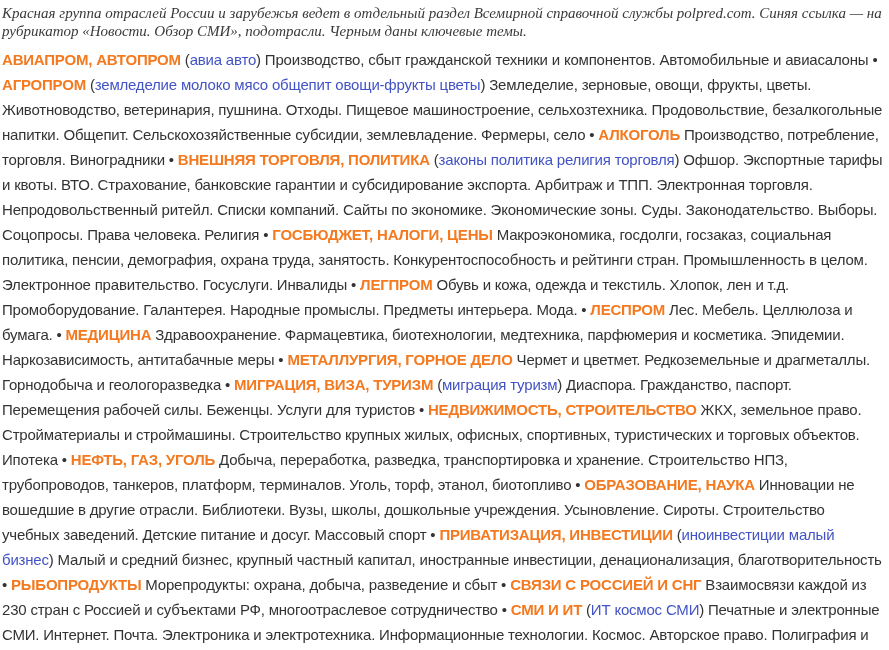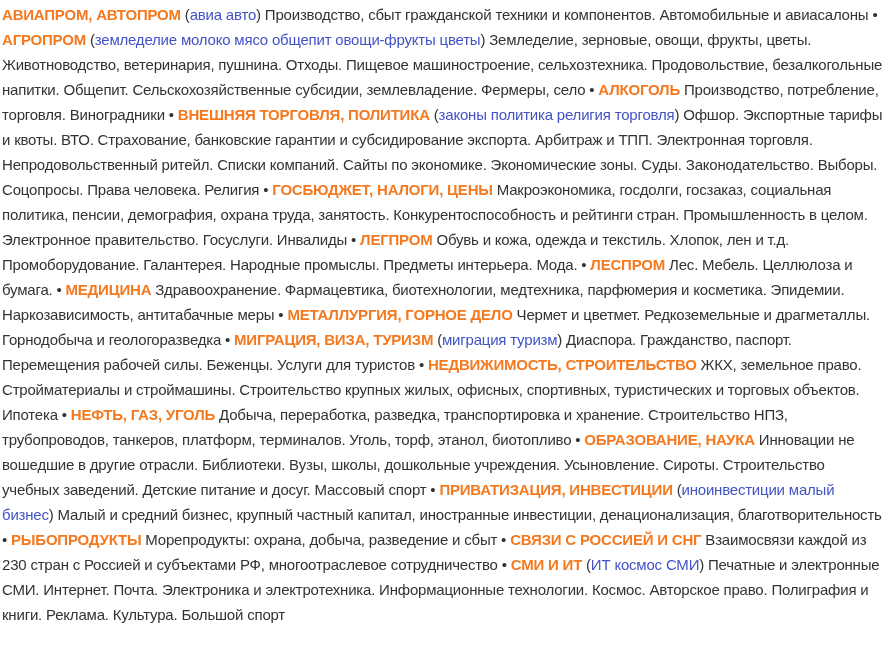--- a/index.html
+++ b/index.html
@@ -41,14 +41,15 @@
   .sec-link{
     color:var(--link);
     cursor:pointer;
   }
   .sec-text,.sec-sep,.sec-paren{color:var(--body);}
 </style>
 </head>
 <body>
 
 <div class="page">
+  <p class="intro">Красная группа отраслей России и зарубежья ведет в отдельный раздел Всемирной справочной службы polpred.com. Синяя ссылка — на рубрикатор «Новости. Обзор СМИ», подотрасли. Черным даны ключевые темы.</p>
   <p class="directory" id="directory"><span class="sec-title">АВИАПРОМ, АВТОПРОМ</span><span class="sec-paren"> (</span><span class="sec-link">авиа</span><span class="sec-text"> </span><span class="sec-link">авто</span><span class="sec-paren">)</span><span class="sec-text"> Производство, сбыт гражданской техники и компонентов. Автомобильные и авиасалоны</span><span class="sec-sep"> • </span><span class="sec-title">АГРОПРОМ</span><span class="sec-paren"> (</span><span class="sec-link">земледелие</span><span class="sec-text"> </span><span class="sec-link">молоко</span><span class="sec-text"> </span><span class="sec-link">мясо</span><span class="sec-text"> </span><span class="sec-link">общепит</span><span class="sec-text"> </span><span class="sec-link">овощи-фрукты</span><span class="sec-text"> </span><span class="sec-link">цветы</span><span class="sec-paren">)</span><span class="sec-text"> Земледелие, зерновые, овощи, фрукты, цветы. Животноводство, ветеринария, пушнина. Отходы. Пищевое машиностроение, сельхозтехника. Продовольствие, безалкогольные напитки. Общепит. Сельскохозяйственные субсидии, землевладение. Фермеры, село</span><span class="sec-sep"> • </span><span class="sec-title">АЛКОГОЛЬ</span><span class="sec-text"> Производство, потребление, торговля. Виноградники</span><span class="sec-sep"> • </span><span class="sec-title">ВНЕШНЯЯ ТОРГОВЛЯ, ПОЛИТИКА</span><span class="sec-paren"> (</span><span class="sec-link">законы</span><span class="sec-text"> </span><span class="sec-link">политика</span><span class="sec-text"> </span><span class="sec-link">религия</span><span class="sec-text"> </span><span class="sec-link">торговля</span><span class="sec-paren">)</span><span class="sec-text"> Офшор. Экспортные тарифы и квоты. ВТО. Страхование, банковские гарантии и субсидирование экспорта. Арбитраж и ТПП. Электронная торговля. Непродовольственный ритейл. Списки компаний. Сайты по экономике. Экономические зоны. Суды. Законодательство. Выборы. Соцопросы. Права человека. Религия</span><span class="sec-sep"> • </span><span class="sec-title">ГОСБЮДЖЕТ, НАЛОГИ, ЦЕНЫ</span><span class="sec-text"> Макроэкономика, госдолги, госзаказ, социальная политика, пенсии, демография, охрана труда, занятость. Конкурентоспособность и рейтинги стран. Промышленность в целом. Электронное правительство. Госуслуги. Инвалиды</span><span class="sec-sep"> • </span><span class="sec-title">ЛЕГПРОМ</span><span class="sec-text"> Обувь и кожа, одежда и текстиль. Хлопок, лен и т.д. Промоборудование. Галантерея. Народные промыслы. Предметы интерьера. Мода.</span><span class="sec-sep"> • </span><span class="sec-title">ЛЕСПРОМ</span><span class="sec-text"> Лес. Мебель. Целлюлоза и бумага.</span><span class="sec-sep"> • </span><span class="sec-title">МЕДИЦИНА</span><span class="sec-text"> Здравоохранение. Фармацевтика, биотехнологии, медтехника, парфюмерия и косметика. Эпидемии. Наркозависимость, антитабачные меры</span><span class="sec-sep"> • </span><span class="sec-title">МЕТАЛЛУРГИЯ, ГОРНОЕ ДЕЛО</span><span class="sec-text"> Чермет и цветмет. Редкоземельные и драгметаллы. Горнодобыча и геологоразведка</span><span class="sec-sep"> • </span><span class="sec-title">МИГРАЦИЯ, ВИЗА, ТУРИЗМ</span><span class="sec-paren"> (</span><span class="sec-link">миграция</span><span class="sec-text"> </span><span class="sec-link">туризм</span><span class="sec-paren">)</span><span class="sec-text"> Диаспора. Гражданство, паспорт. Перемещения рабочей силы. Беженцы. Услуги для туристов</span><span class="sec-sep"> • </span><span class="sec-title">НЕДВИЖИМОСТЬ, СТРОИТЕЛЬСТВО</span><span class="sec-text"> ЖКХ, земельное право. Стройматериалы и строймашины. Строительство крупных жилых, офисных, спортивных, туристических и торговых объектов. Ипотека</span><span class="sec-sep"> • </span><span class="sec-title">НЕФТЬ, ГАЗ, УГОЛЬ</span><span class="sec-text"> Добыча, переработка, разведка, транспортировка и хранение. Строительство НПЗ, трубопроводов, танкеров, платформ, терминалов. Уголь, торф, этанол, биотопливо</span><span class="sec-sep"> • </span><span class="sec-title">ОБРАЗОВАНИЕ, НАУКА</span><span class="sec-text"> Инновации не вошедшие в другие отрасли. Библиотеки. Вузы, школы, дошкольные учреждения. Усыновление. Сироты. Строительство учебных заведений. Детские питание и досуг. Массовый спорт</span><span class="sec-sep"> • </span><span class="sec-title">ПРИВАТИЗАЦИЯ, ИНВЕСТИЦИИ</span><span class="sec-paren"> (</span><span class="sec-link">иноинвестиции</span><span class="sec-text"> </span><span class="sec-link">малый бизнес</span><span class="sec-paren">)</span><span class="sec-text"> Малый и средний бизнес, крупный частный капитал, иностранные инвестиции, денационализация, благотворительность</span><span class="sec-sep"> • </span><span class="sec-title">РЫБОПРОДУКТЫ</span><span class="sec-text"> Морепродукты: охрана, добыча, разведение и сбыт</span><span class="sec-sep"> • </span><span class="sec-title">СВЯЗИ С РОССИЕЙ И СНГ</span><span class="sec-text"> Взаимосвязи каждой из 230 стран с Россией и субъектами РФ, многоотраслевое сотрудничество</span><span class="sec-sep"> • </span><span class="sec-title">СМИ И ИТ</span><span class="sec-paren"> (</span><span class="sec-link">ИТ</span><span class="sec-text"> </span><span class="sec-link">космос</span><span class="sec-text"> </span><span class="sec-link">СМИ</span><span class="sec-paren">)</span><span class="sec-text"> Печатные и электронные СМИ. Интернет. Почта. Электроника и электротехника. Информационные технологии. Космос. Авторское право. Полиграфия и книги. Реклама. Культура. Большой спорт</span></p>
 </div>
 
 </body></html>

